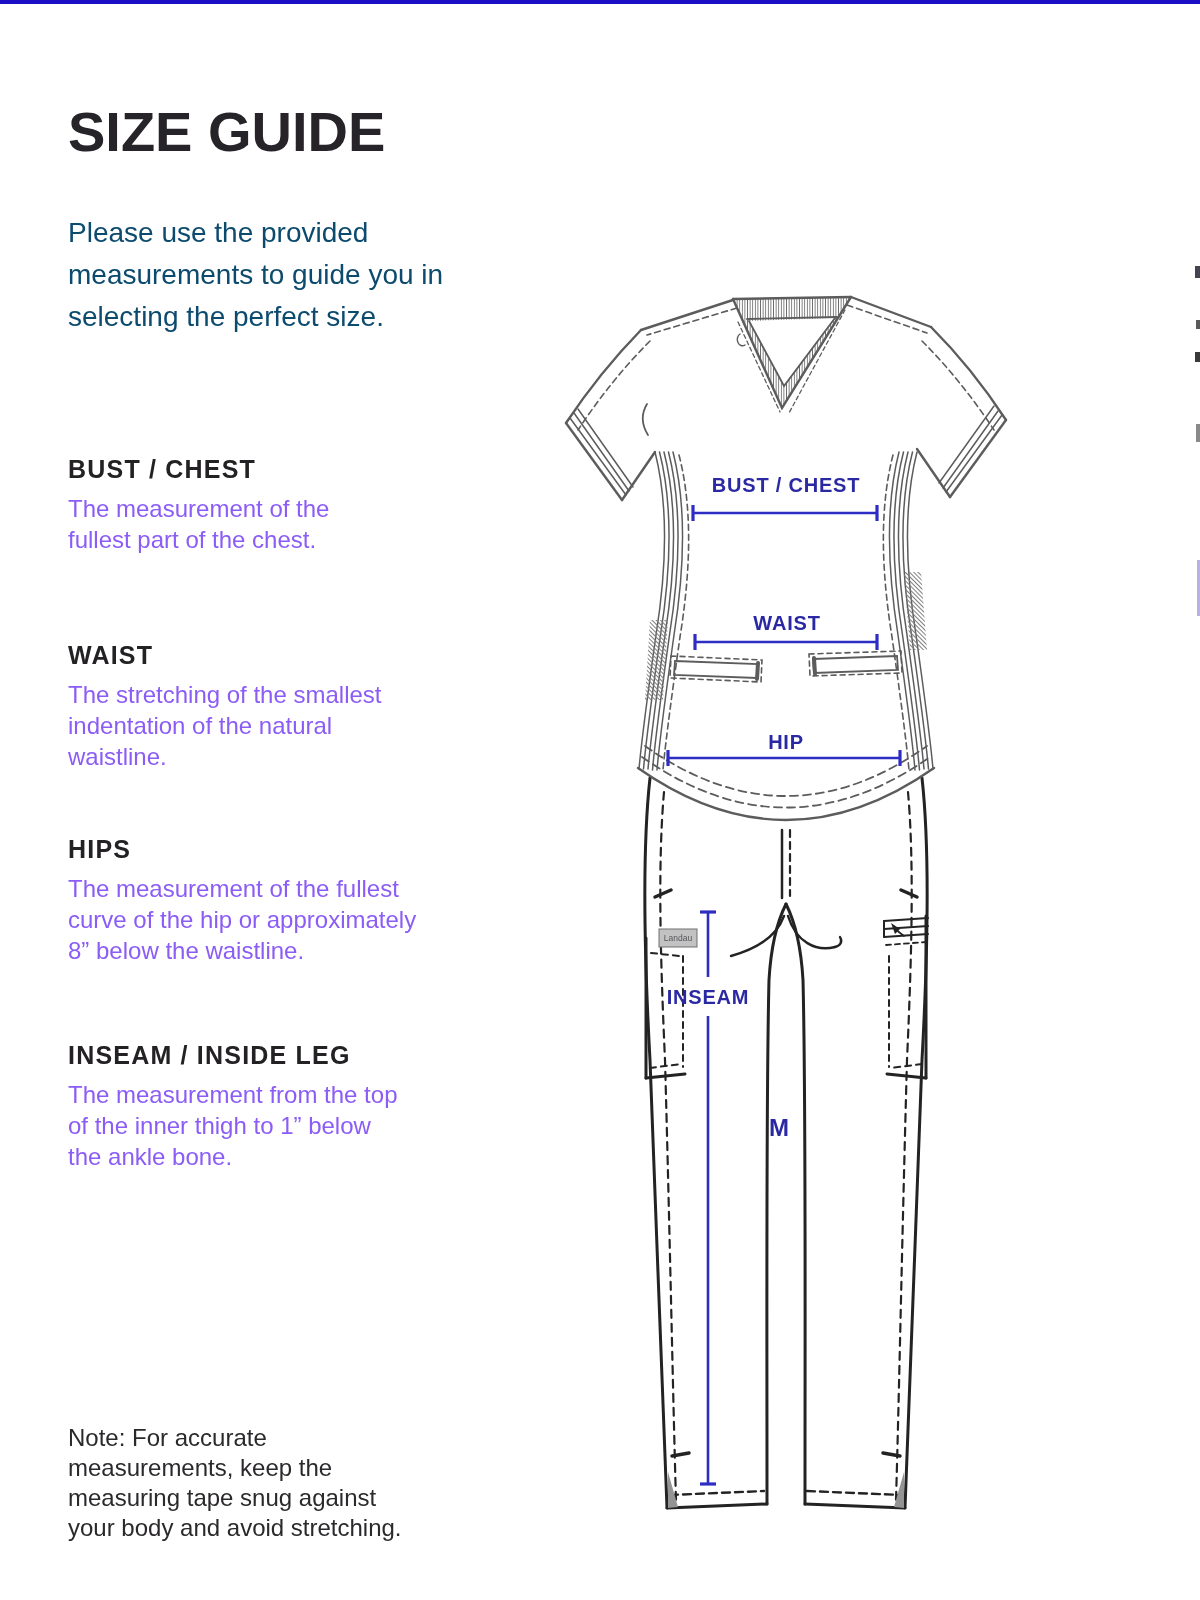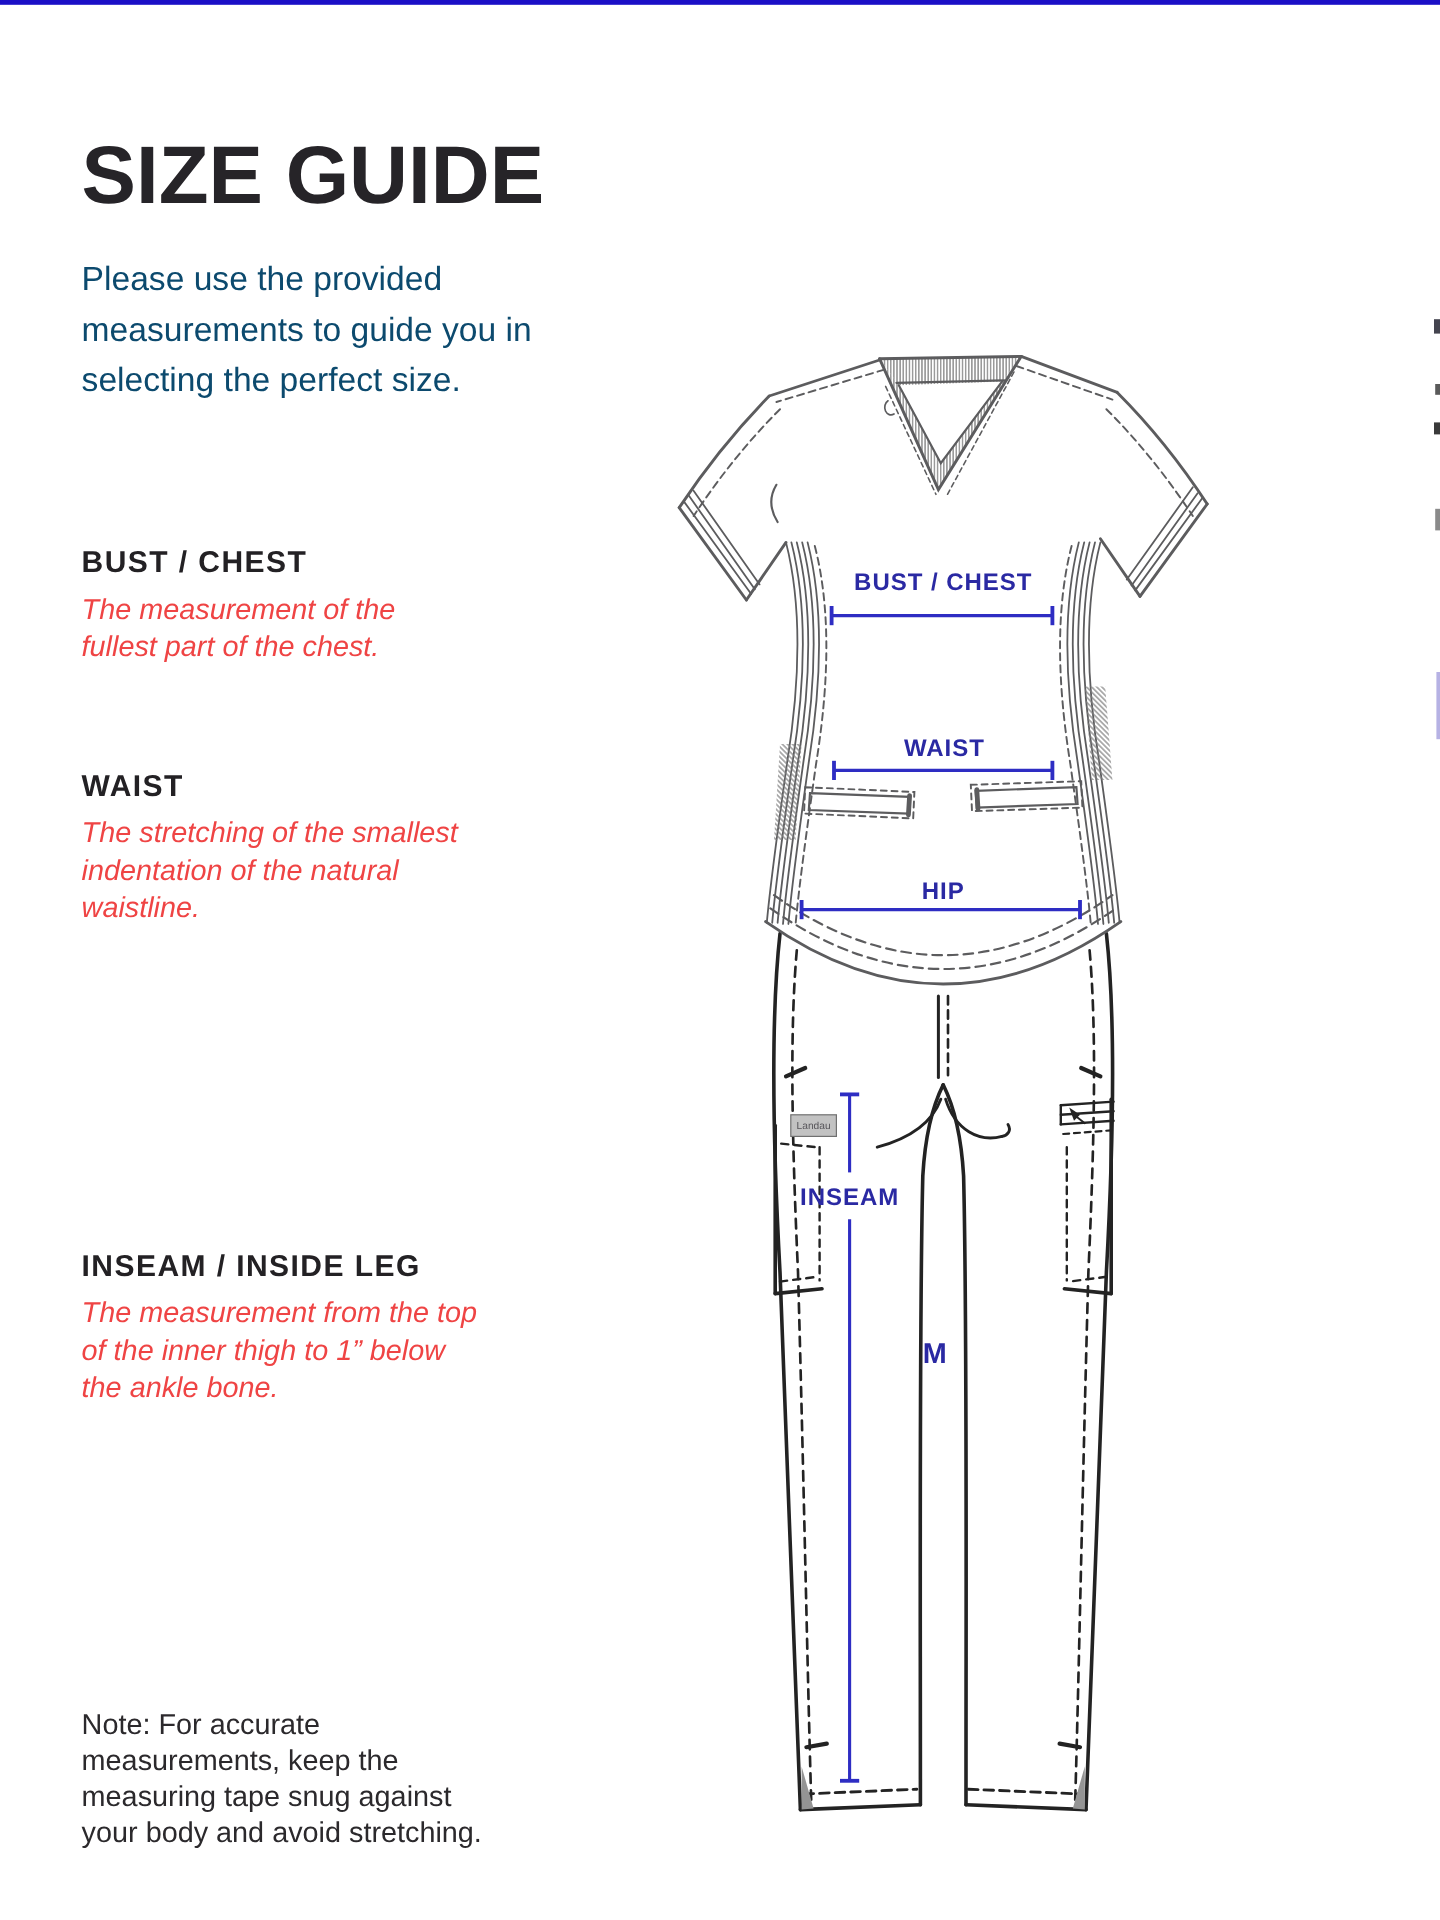--- a/index.html
+++ b/index.html
@@ -1,24 +1,24 @@
 <!DOCTYPE html>
 <html><head>
 <meta charset="utf-8">
 <style>
   html,body{margin:0;padding:0;background:#fff;}
   .page{position:relative;width:1200px;height:1600px;background:#ffffff;overflow:hidden;
         font-family:"Liberation Sans","DejaVu Sans",sans-serif;color:#28262a;}
   .topbar{position:absolute;left:0;top:0;width:1200px;height:4px;background:#1b0fc6;}
-  .title{position:absolute;left:68px;top:66px;font-size:68px;font-weight:bold;line-height:1;
+  .title{position:absolute;left:68px;top:66px;font-size:56px;font-weight:bold;line-height:1;
          letter-spacing:0;color:#262428;white-space:nowrap;}
   .intro{position:absolute;left:68px;top:184px;font-size:28px;line-height:42px;max-width:420px;color:#0c4a6e;}
   .section{position:absolute;left:68px;}
   .section h2{margin:0;font-size:25px;font-weight:bold;letter-spacing:1.2px;color:#232124;}
-  .section p{margin:9px 0 0;font-size:24px;line-height:31px;color:#ef4444;font-style:italic;}
+  .section p{margin:9px 0 0;font-size:24px;line-height:31px;color:#8b5cf6;}
   .s1{top:455px}.s1 p{max-width:320px}
   .s2{top:641px}.s2 p{max-width:330px}
   .s3{top:835px}.s3 p{max-width:362px}
   .s4{top:1041px}.s4 p{max-width:335px}
   .note{position:absolute;left:68px;top:1399px;font-size:24px;line-height:30px;max-width:350px;color:#2b292c;}
   .note b{font-weight:normal;}
   svg.diagram{position:absolute;left:540px;top:280px;}
   .mlabel{font-family:"Liberation Sans","DejaVu Sans",sans-serif;font-weight:bold;font-size:20px;
           letter-spacing:0.8px;fill:#2a29a3;}
   .msize{font-family:"Liberation Sans","DejaVu Sans",sans-serif;font-weight:bold;font-size:24px;fill:#2a29a3;}
@@ -36,20 +36,24 @@
   <h1 class="title">SIZE GUIDE</h1>
   <p class="intro">Please use the provided measurements to guide you in selecting the perfect size.</p>
 
   <div class="section s1">
     <h2>BUST / CHEST</h2>
     <p>The measurement of the fullest part of the chest.</p>
   </div>
   <div class="section s2">
     <h2>WAIST</h2>
     <p>The stretching of the smallest indentation of the natural waistline.</p>
+  </div>
+  <div class="section s3">
+    <h2>HIPS</h2>
+    <p>The measurement of the fullest curve of the hip or approximately 8” below the waistline.</p>
   </div>
   <div class="section s4">
     <h2>INSEAM / INSIDE LEG</h2>
     <p>The measurement from the top of the inner thigh to 1” below the ankle bone.</p>
   </div>
 
   <p class="note"><b>Note:</b> <span>For accurate measurements, keep the measuring tape snug against your body and avoid stretching.</span></p>
 
   <svg class="diagram" width="500" height="1250" viewBox="540 280 500 1250">
     <defs>

